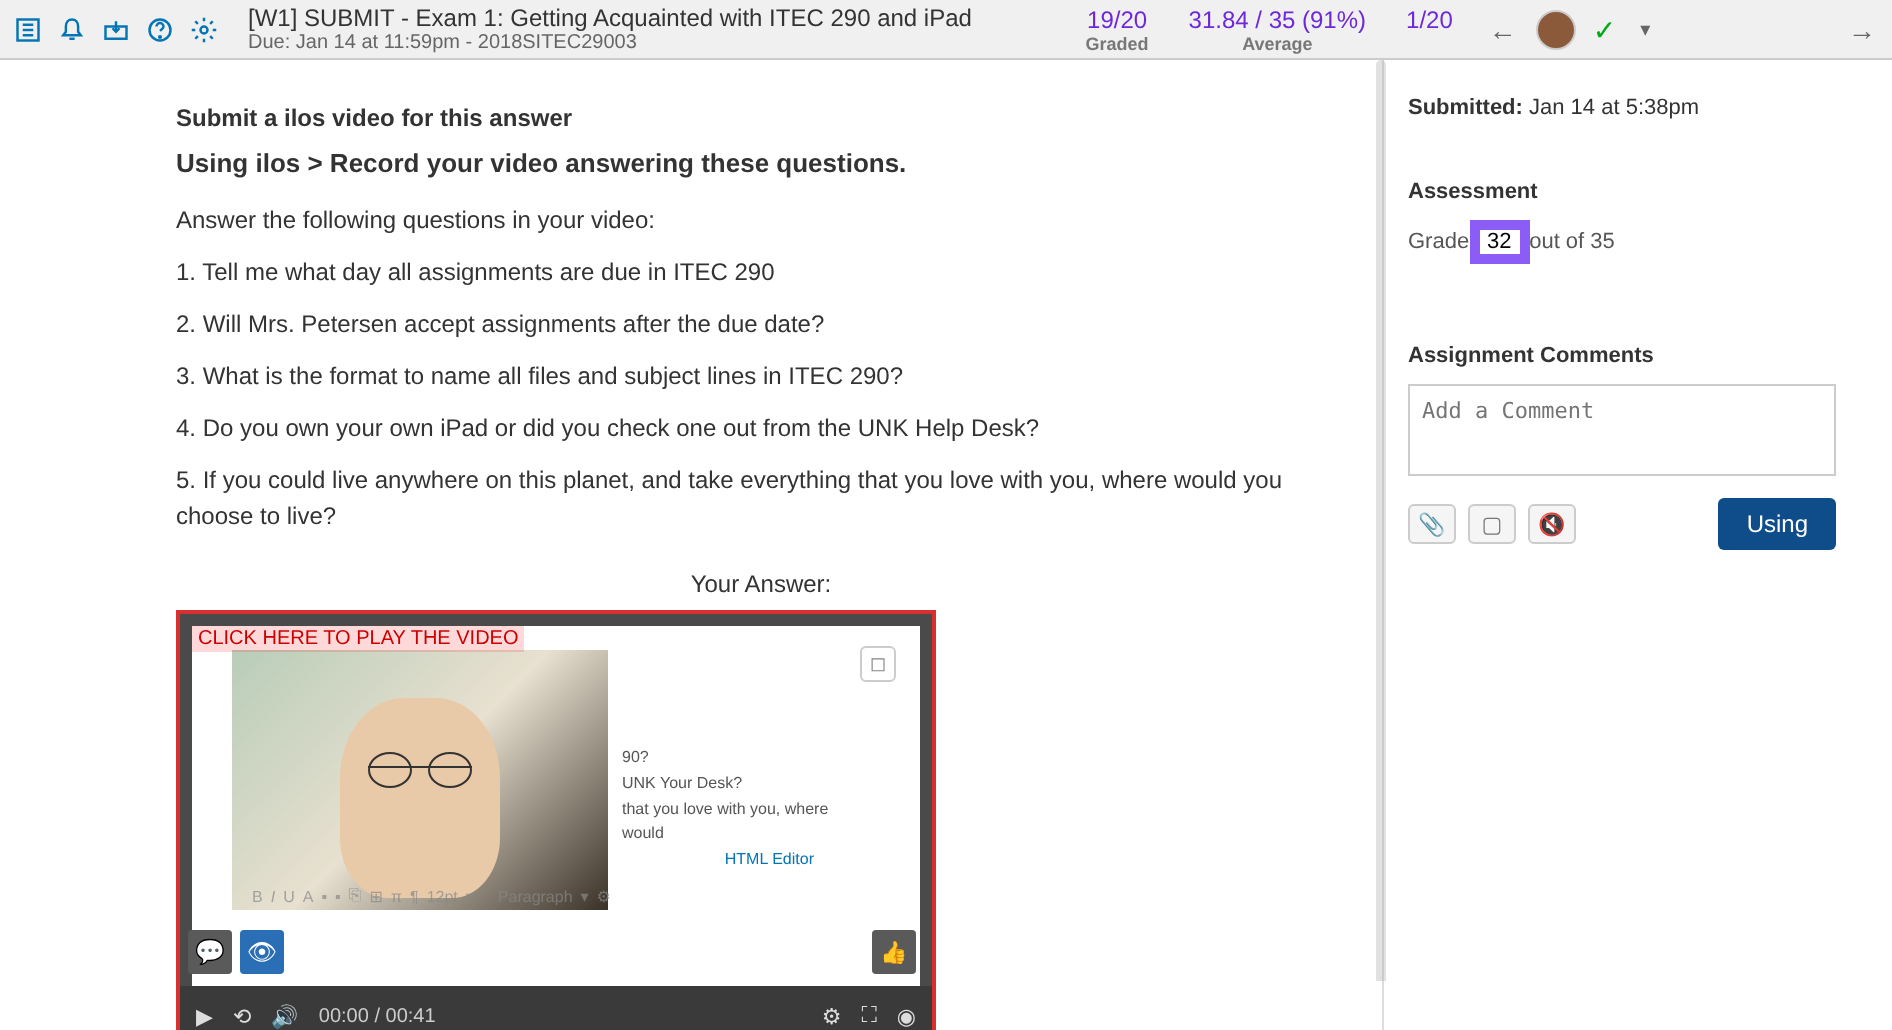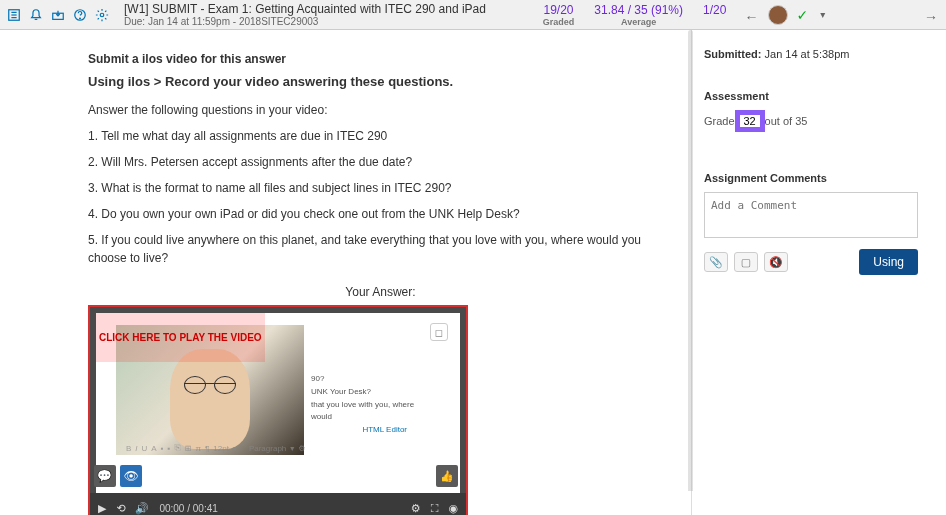--- a/index.html
+++ b/index.html
@@ -25,21 +25,21 @@
   
   .main { display: flex; height: calc(515px - 30px); }
   .left-pane { flex: 1; padding: 10px 18px 10px 88px; overflow-y: auto; position: relative; }
   .h-sub { font-size: 12px; font-weight: 700; margin: 12px 0 8px; }
   .h-bold { font-size: 13px; font-weight: 700; margin: 0 0 12px; }
   .p { font-size: 12px; color: #333; margin: 8px 0; line-height: 1.5; }
   .ya { font-size: 12px; margin: 18px 0 6px; text-align: center; }
   
   .video-box { border: 2px solid #d83030; background: #4a4a4a; width: 380px; height: 220px; position: relative; overflow: hidden; }
   .video-inner { background: #fff; position: absolute; top: 6px; left: 6px; right: 6px; bottom: 6px; }
-  .playlabel { position: absolute; top: 0; left: 0; background: rgba(255,0,0,0.15); color: #c00; font-size: 10px; font-weight: 700; padding: 19px 3px; z-index:5;}
+  .playlabel { position: absolute; top: 0; left: 0; background: rgba(255,0,0,0.15); color: #c00; font-size: 10px; font-weight: 400; padding: 1px 3px; z-index:5;}
   .bookmark-top { position:absolute; top:10px; right:12px; width:18px; height:18px; border:1px solid #ccc; border-radius:3px; color:#888; display:flex; align-items:center; justify-content:center; font-size:10px; z-index:5; background:#fff;}
   .photo { position: absolute; top: 12px; left: 20px; width: 188px; height: 130px; background: linear-gradient(135deg,#b8cdb8 0%, #e8e0d0 50%, #3a3228 100%); display:flex; align-items:center; justify-content:center; overflow:hidden;}
   .face { width: 80px; height: 100px; background: #e8c9a8; border-radius: 40% 40% 30% 30%; position: relative; margin-top:18px;}
   .hair { position:absolute; top:-18px; left:-12px; right:-12px; height: 120px; background:#1a1410; border-radius: 50% 50% 20% 20%; z-index:-1;}
   .glasses { position:absolute; top:34px; left:14px; right:14px; height:16px; border-top:1px solid #333;}
   .glasses::before, .glasses::after { content:''; position:absolute; top:-8px; width:20px; height:16px; border:1.5px solid #333; border-radius:50%;}
   .glasses::before { left:0; } .glasses::after { right:0; }
   .snip-text { position:absolute; top:60px; left:215px; right:35px; font-size:8px; color:#555; line-height:1.6;}
   .snip-link { color:#0374b5; font-size:8px; position:absolute; top:112px; right:53px;}
   .editor-icons { position:absolute; top:130px; left:30px; right:30px; font-size:8px; color:#888; display:flex; gap:4px; align-items:center;}

